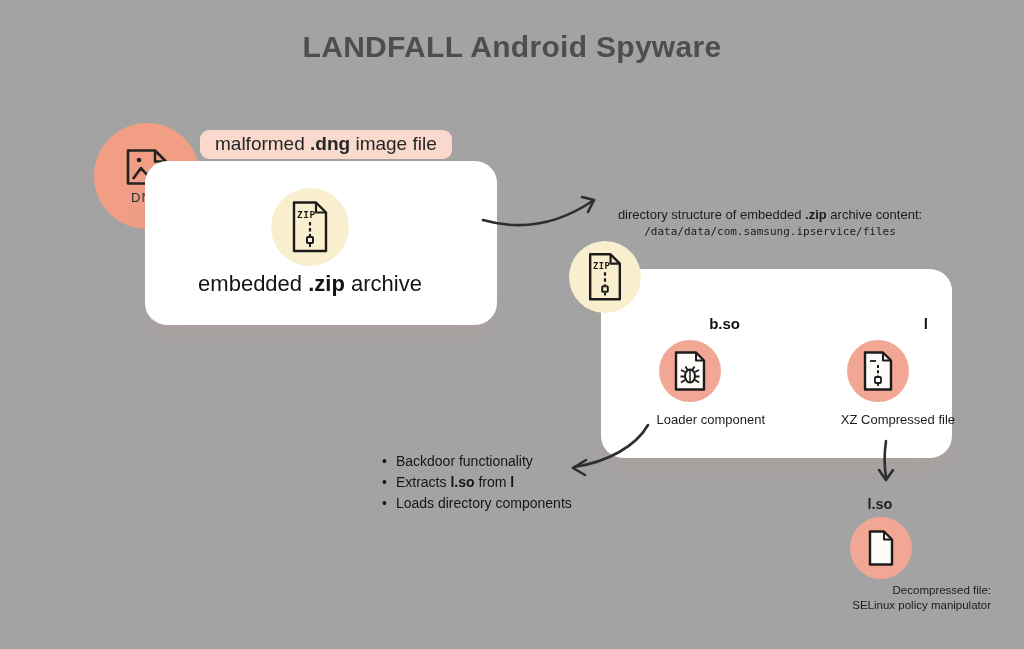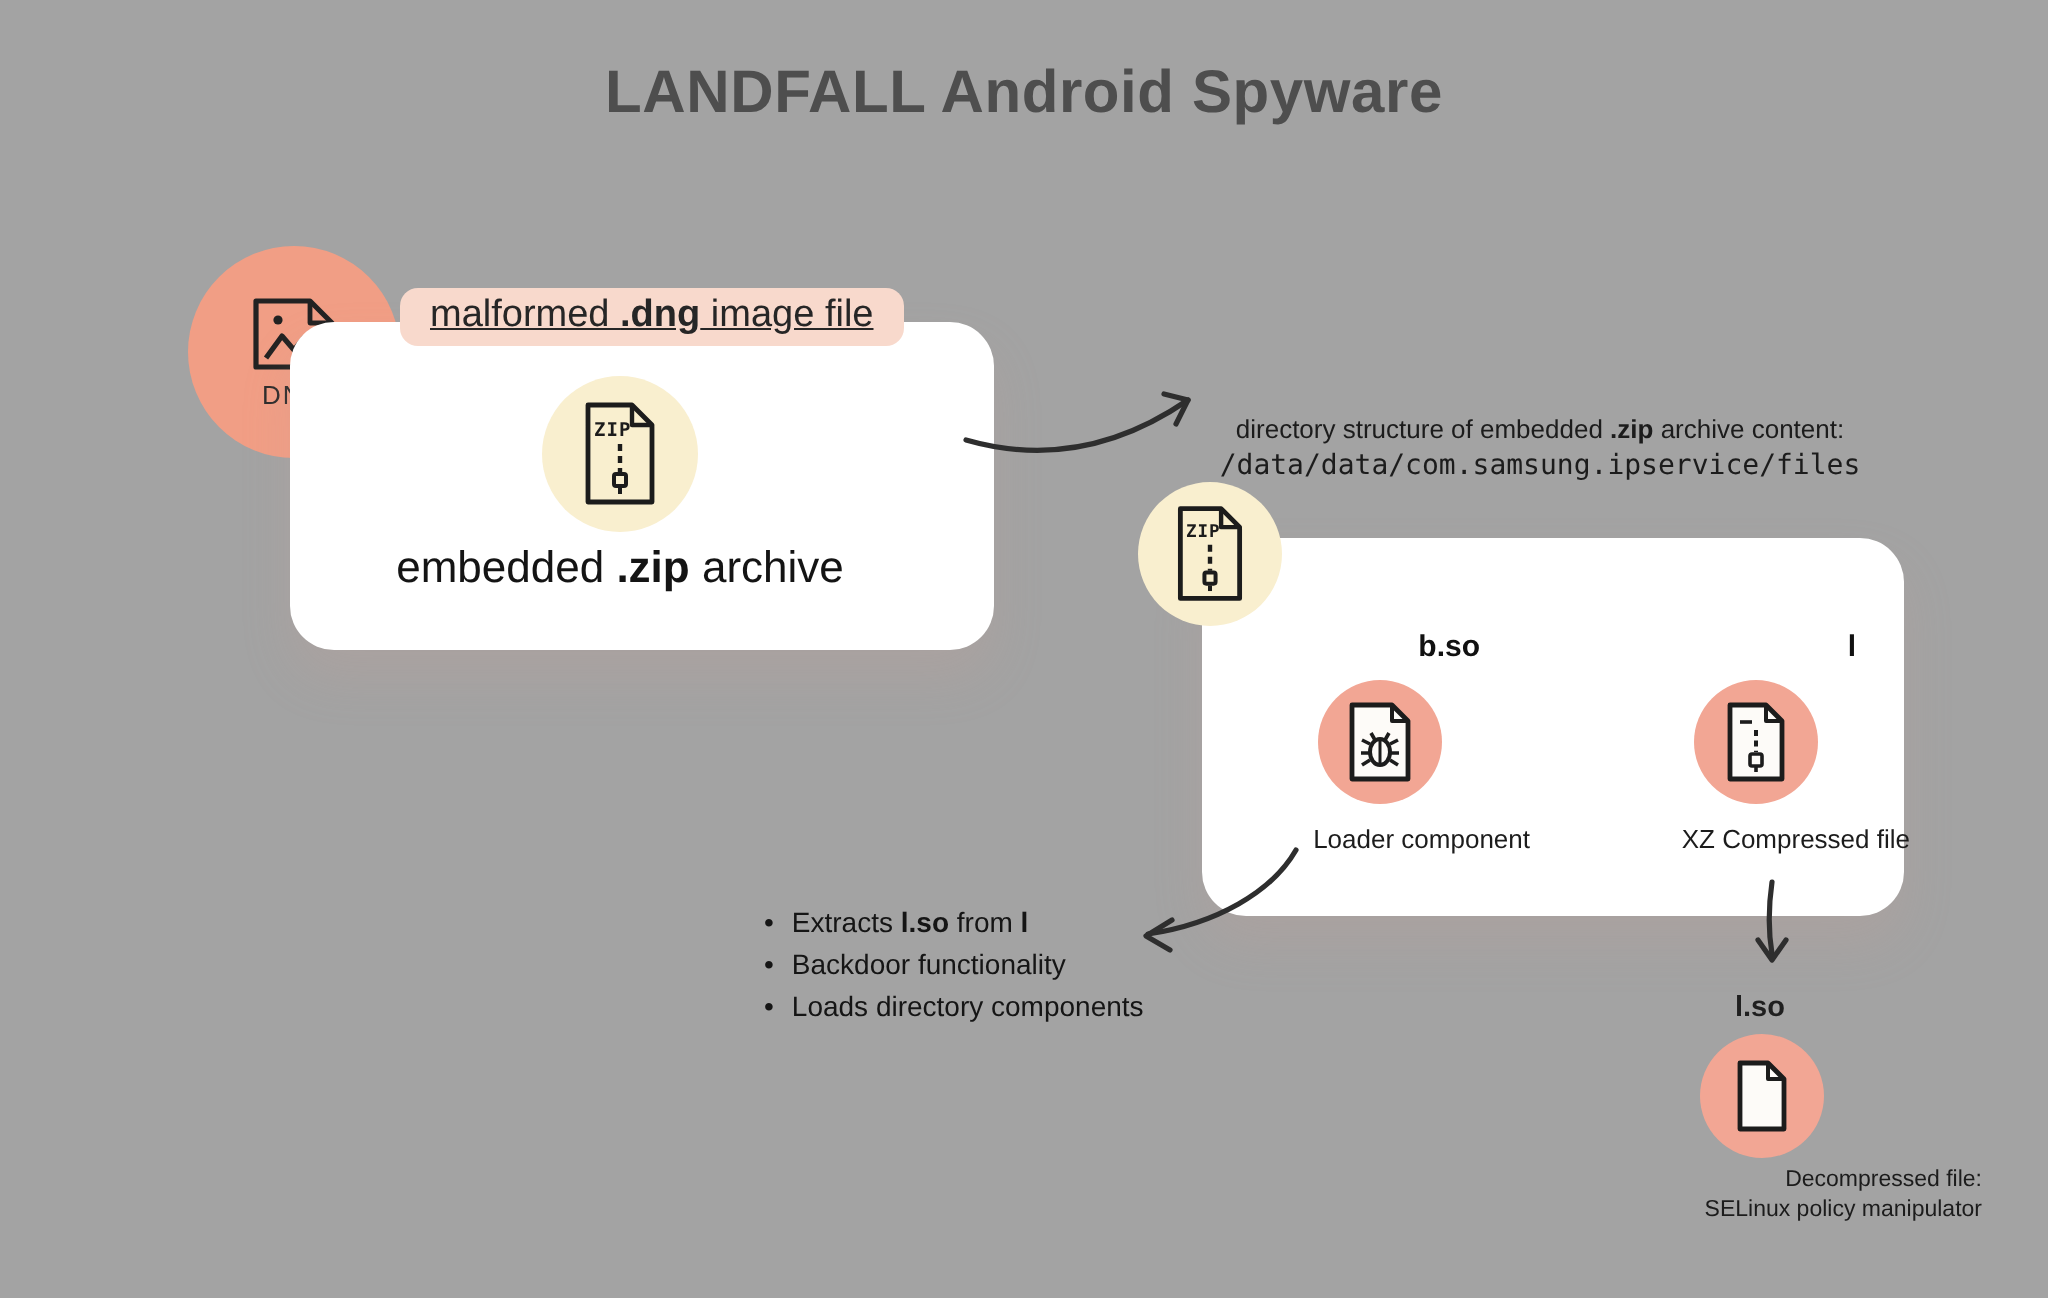--- a/index.html
+++ b/index.html
@@ -26,31 +26,31 @@
 
   .dng-circle { left:94px; top:123px; width:106px; height:106px; }
   .dng-badge  { font-size:13px; letter-spacing:1px; color:#2b2b2b; margin-top:3px; }
 
   .zip-circle1 { left:271px; top:188px; width:78px; height:78px; }
   .zip-circle2 { left:569px; top:241px; width:72px; height:72px; }
 
   .tag { position:absolute; background:#f8d9cc; border-radius:9px;
          padding:3px 15px 4px; font-size:19px; color:#262626; white-space:nowrap; z-index:5; }
   .tag b { font-weight:700; }
-  .tag1 { left:200px; top:144px;text-decoration:underline; }
+  .tag1 { left:200px; top:130px; }
   .tag2 { left:702px; top:257px; }
 
   .caption1 { position:absolute; left:160px; top:271px; width:300px;
               text-align:center; font-size:22px; color:#141414; }
   .caption1 b { font-weight:700; }
 
   .dir-note { position:absolute; left:580px; top:189px; width:380px;
               text-align:center; font-size:13px; color:#1c1c1c;margin-top:18px; }
   .dir-note b { font-weight:700; }
-  .dir-path { font-family:"DejaVu Sans Mono", monospace; font-size:14px; margin-top:3px; }
+  .dir-path { font-family:"DejaVu Sans Mono", monospace; font-size:11px; margin-top:3px; }
 
   .item-name { position:absolute; width:100px; text-align:right;
                font-weight:700; font-size:15px; color:#111; }
   .item-name-bso { left:640px; top:315px; }
   .item-name-l   { left:828px; top:315px; }
   .circ-bso { left:659px; top:340px; width:62px; height:62px; }
   .circ-l   { left:847px; top:340px; width:62px; height:62px; }
   .item-cap { position:absolute; text-align:right; font-size:13px; color:#1c1c1c; }
   .item-cap-bso { left:615px; top:412px; width:150px; }
   .item-cap-l   { left:789px; top:412px; width:166px; }
@@ -164,24 +164,24 @@
   </div>
   <div class="item-cap item-cap-l">XZ Compressed file</div>
 
   <svg class="arrow arrow2" width="92" height="58" viewBox="0 0 92 58">
     <path d="M86 5 C 74 26, 46 42, 12 47"></path>
     <path d="M24 40 L11 48 L23 55"></path>
   </svg>
 
   <div class="bullets">
     <div class="bullet-row">
-        <span><span>Extracts </span><b>l.so</b><span> from </span><b>l</b></span>
+        <span>Backdoor functionality</span>
       </div>
     <div class="bullet-row">
-        <span>Backdoor functionality</span>
+        <span><span>Extracts </span><b>l.so</b><span> from </span><b>l</b></span>
       </div>
     <div class="bullet-row">
         <span>Loads directory components</span>
       </div>
   </div>
 
   <svg class="arrow arrow3" width="24" height="52" viewBox="0 0 24 52">
     <path d="M12 4 C 10 18, 10 28, 12 40"></path>
     <path d="M5 33 L12 43 L19 33"></path>
   </svg>

